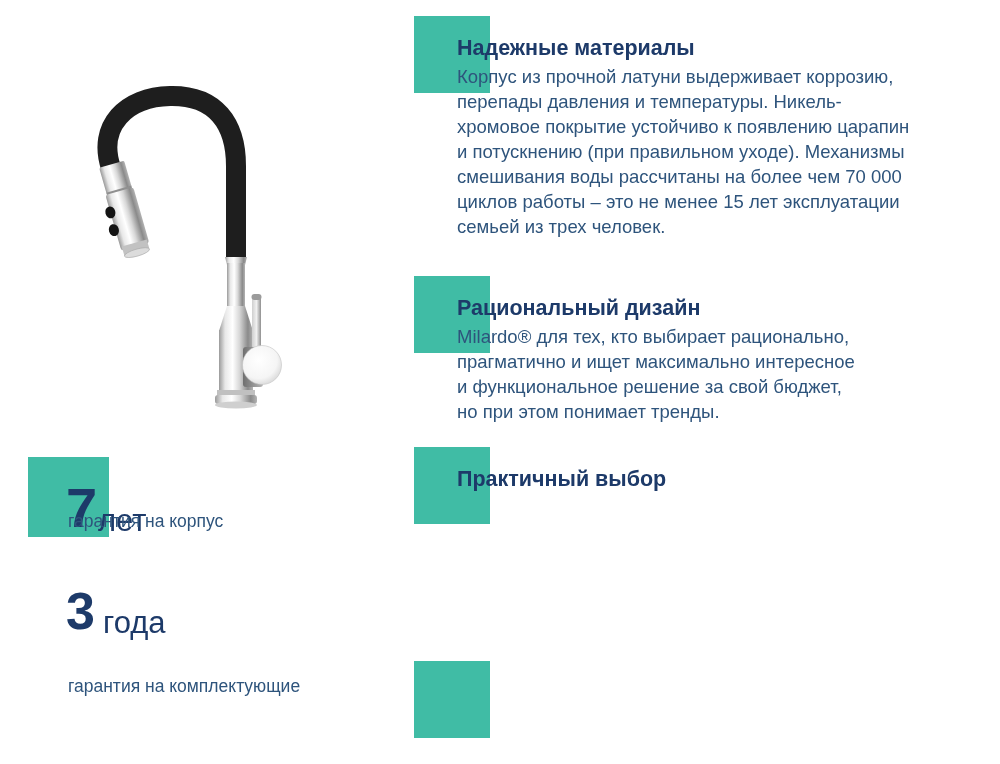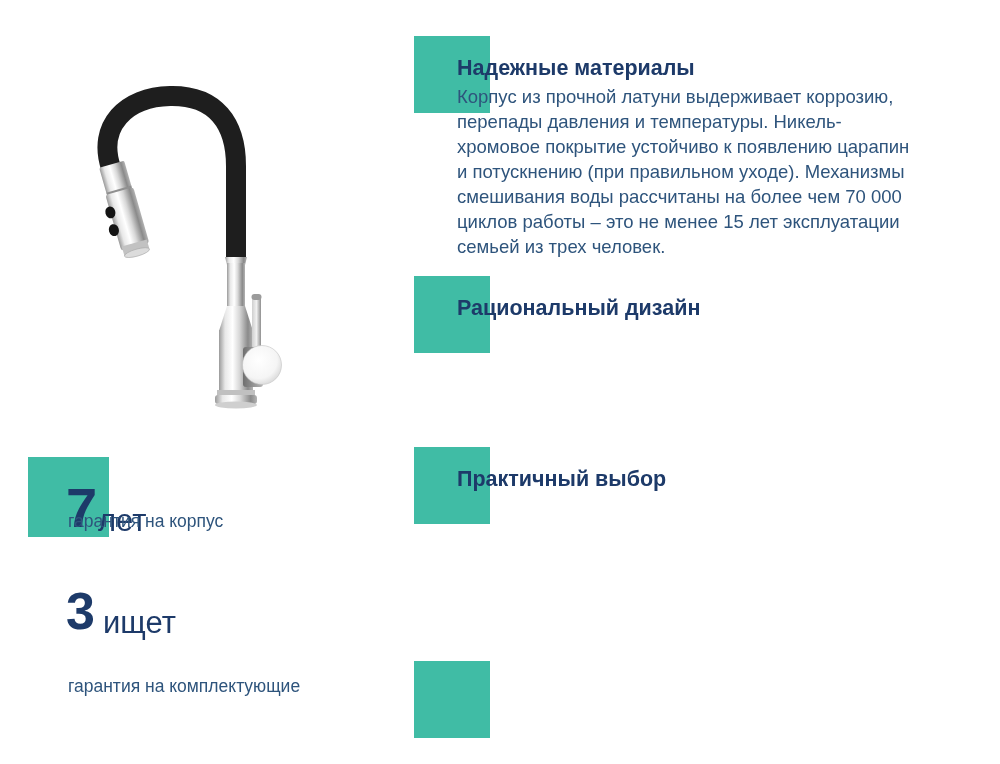--- a/index.html
+++ b/index.html
@@ -87,41 +87,45 @@
     <circle cx="222" cy="295" r="19.5" fill="url(#disc)" stroke="#c2c2c2" stroke-width="0.6"></circle>
   </svg>
 </div>
 
 <div class="g-sq"></div>
 <div class="g-num n7">7</div>
 <div class="g-unit u7">лет</div>
 <div class="g-label l7">гарантия на корпус</div>
 
 <div class="g-num n3">3</div>
-<div class="g-unit u3">ищет</div>
+<div class="g-unit u3">года</div>
 <div class="g-label l3">гарантия на комплектующие</div>
 
-<div class="sec" style="top:36px;">
+<div class="sec" style="top:16px;">
   <div class="sq"></div>
   <div class="content">
     <h2 class="title">Надежные материалы</h2>
     <p class="body">Корпус из прочной латуни выдерживает коррозию,
 перепады давления и температуры. Никель-
 хромовое покрытие устойчиво к появлению царапин
 и потускнению (при правильном уходе). Механизмы
 смешивания воды рассчитаны на более чем 70 000
 циклов работы – это не менее 15 лет эксплуатации
 семьей из трех человек.</p>
   </div>
 </div>
 
 <div class="sec" style="top:276px;">
   <div class="sq"></div>
   <div class="content">
     <h2 class="title">Рациональный дизайн</h2>
+    <p class="body">Milardo® для тех, кто выбирает рационально,
+прагматично и ищет максимально интересное
+и функциональное решение за свой бюджет,
+но при этом понимает тренды.</p>
   </div>
 </div>
 
 <div class="sec" style="top:447px;">
   <div class="sq"></div>
   <div class="content">
     <h2 class="title">Практичный выбор</h2>
   </div>
 </div>
 

